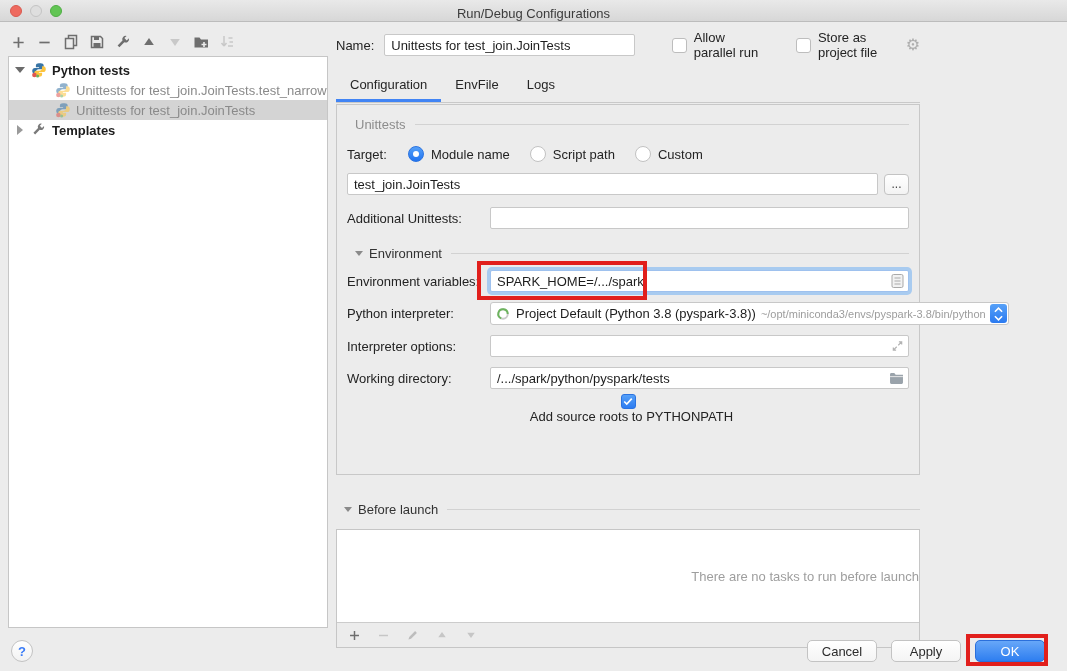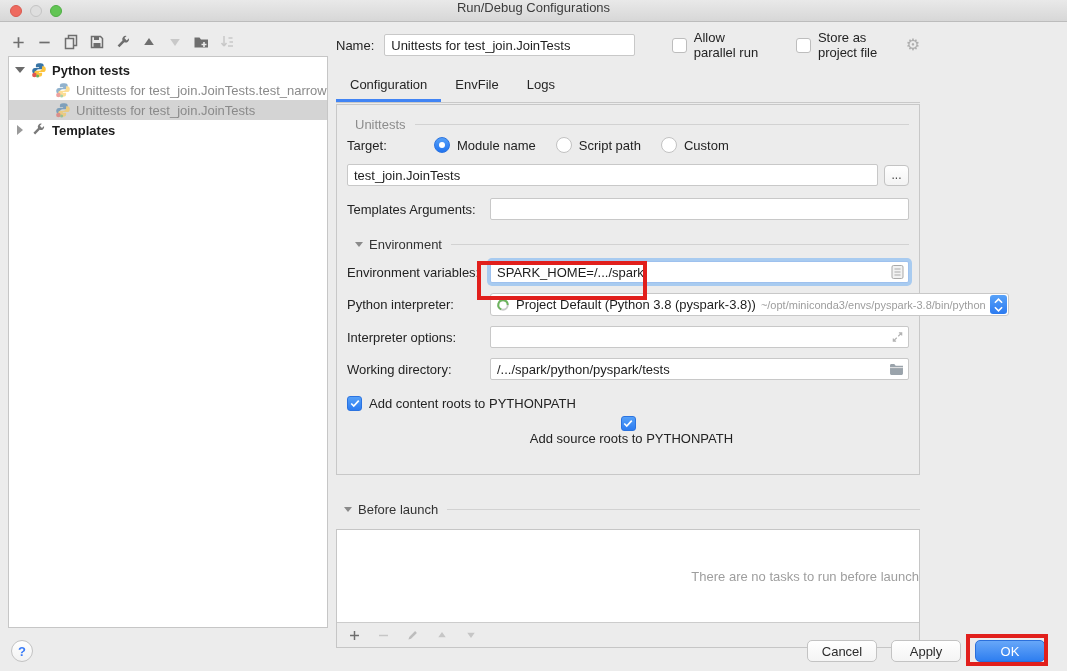--- a/index.html
+++ b/index.html
@@ -3,21 +3,21 @@
 <meta charset="utf-8">
 <style>
   * { box-sizing: border-box; }
   html,body { margin:0; padding:0; background:#9a9a9a; }
   body { font-family:"Liberation Sans","DejaVu Sans",sans-serif; }
   .window { position:relative; width:1067px; height:671px; background:#ececec; overflow:hidden; }
 
   
   .titlebar { position:absolute; top:0; left:0; right:0; height:22px;
     background:linear-gradient(#e9e9e9,#d7d7d7); border-bottom:1px solid #bcbcbc;
-    display:flex; align-items:flex-start; justify-content:center; }
+    display:flex; align-items:flex-end; justify-content:center; }
   .title-text { font-size:13px; color:#3c3c3c; }
   .traffic { position:absolute; left:10px; top:5px; display:flex; gap:8px; }
   .dot { width:12px; height:12px; border-radius:50%; }
   .dot.red { background:#ee6a5f; border:1px solid #d9594f; }
   .dot.grey { background:#dedede; border:1px solid #c4c4c4; }
   .dot.green { background:#62c554; border:1px solid #4fae44; }
 
   
   .side-toolbar { position:absolute; left:10px; top:31px; width:318px; height:22px;
     display:flex; align-items:center; gap:9px; }
@@ -252,21 +252,21 @@
       <div class="tab">Logs</div>
     </div>
 
     <div class="panel">
 
       <div class="sect">
         <span class="sect-label greyed">Unittests</span>
         <span class="rule"></span>
       </div>
 
-      <div class="frow" style="margin-top:5px;gap:26px;">
+      <div class="frow" style="margin-top:14px;">
         <span class="flabel">Target:</span>
         <span class="radio-row" style="margin-left:-82px;">
           <span class="radio on">
               <span class="dot2"></span>
             </span>
           <span class="radio-label">Module name</span>
           <span class="radio"></span>
           <span class="radio-label">Script path</span>
           <span class="radio"></span>
           <span class="radio-label">Custom</span>
@@ -274,21 +274,21 @@
       </div>
 
       <div class="frow" style="margin-top:11px;">
         <div class="grow">
           <input class="tf" value="test_join.JoinTests" style="">
         </div>
         <span class="browse-btn">...</span>
       </div>
 
       <div class="frow" style="margin-top:12px;">
-        <span class="flabel">Templates Arguments:</span>
+        <span class="flabel">Additional Unittests:</span>
         <div class="grow">
           <input class="tf" value="" style="">
         </div>
       </div>
 
       <div class="sect" style="margin-top:17px;">
         <span class="tri-down small"></span>
         <span class="sect-label dark">Environment</span>
         <span class="rule"></span>
       </div>
@@ -348,28 +348,20 @@
           <input class="tf" value="/.../spark/python/pyspark/tests" style="">
           <span class="field-icon-right">
             <svg width="15" height="12" viewBox="0 0 16 13">
                 <path d="M1 2.5c0-.8.6-1.5 1.4-1.5h3.2l1.5 2H15v8.5c0 .8-.6 1.5-1.4 1.5H2.4C1.6 13 1 12.3 1 11.5z" fill="#9aa3ab"></path>
                 <path d="M1 5h14" stroke="#ececec" stroke-width="1"></path>
               </svg>
           </span>
         </div>
       </div>
 
-      <div class="pp-check" style="margin-top:16px;">
-        <span class="checkbox checked">
-          <svg width="10" height="9" viewBox="0 0 12 10">
-              <polyline points="1.5,5 4.5,8 10.5,1.5" fill="none" stroke="#fff" stroke-width="2"></polyline>
-            </svg>
-        </span>
-        <span class="cb-label">Add content roots to PYTHONPATH</span>
-      </div>
 
       <div class="pp-check" style="margin-top:5px;flex-direction:column;">
         <span class="checkbox checked">
           <svg width="10" height="9" viewBox="0 0 12 10">
               <polyline points="1.5,5 4.5,8 10.5,1.5" fill="none" stroke="#fff" stroke-width="2"></polyline>
             </svg>
         </span>
         <span class="cb-label">Add source roots to PYTHONPATH</span>
       </div>
 

